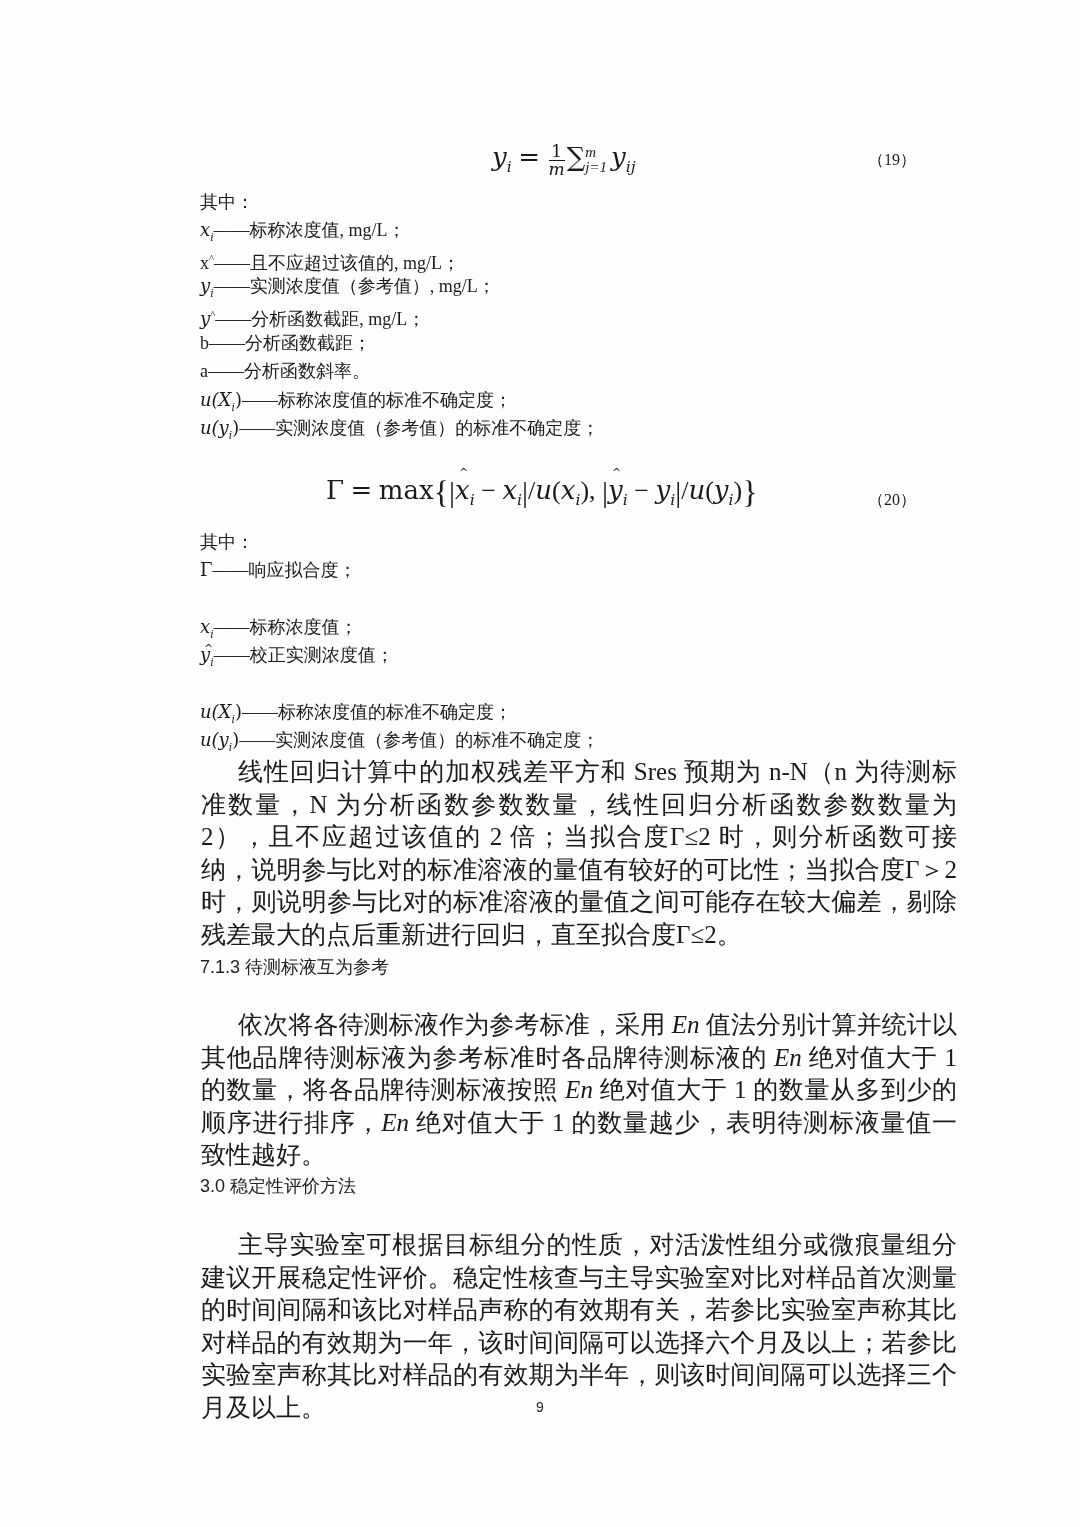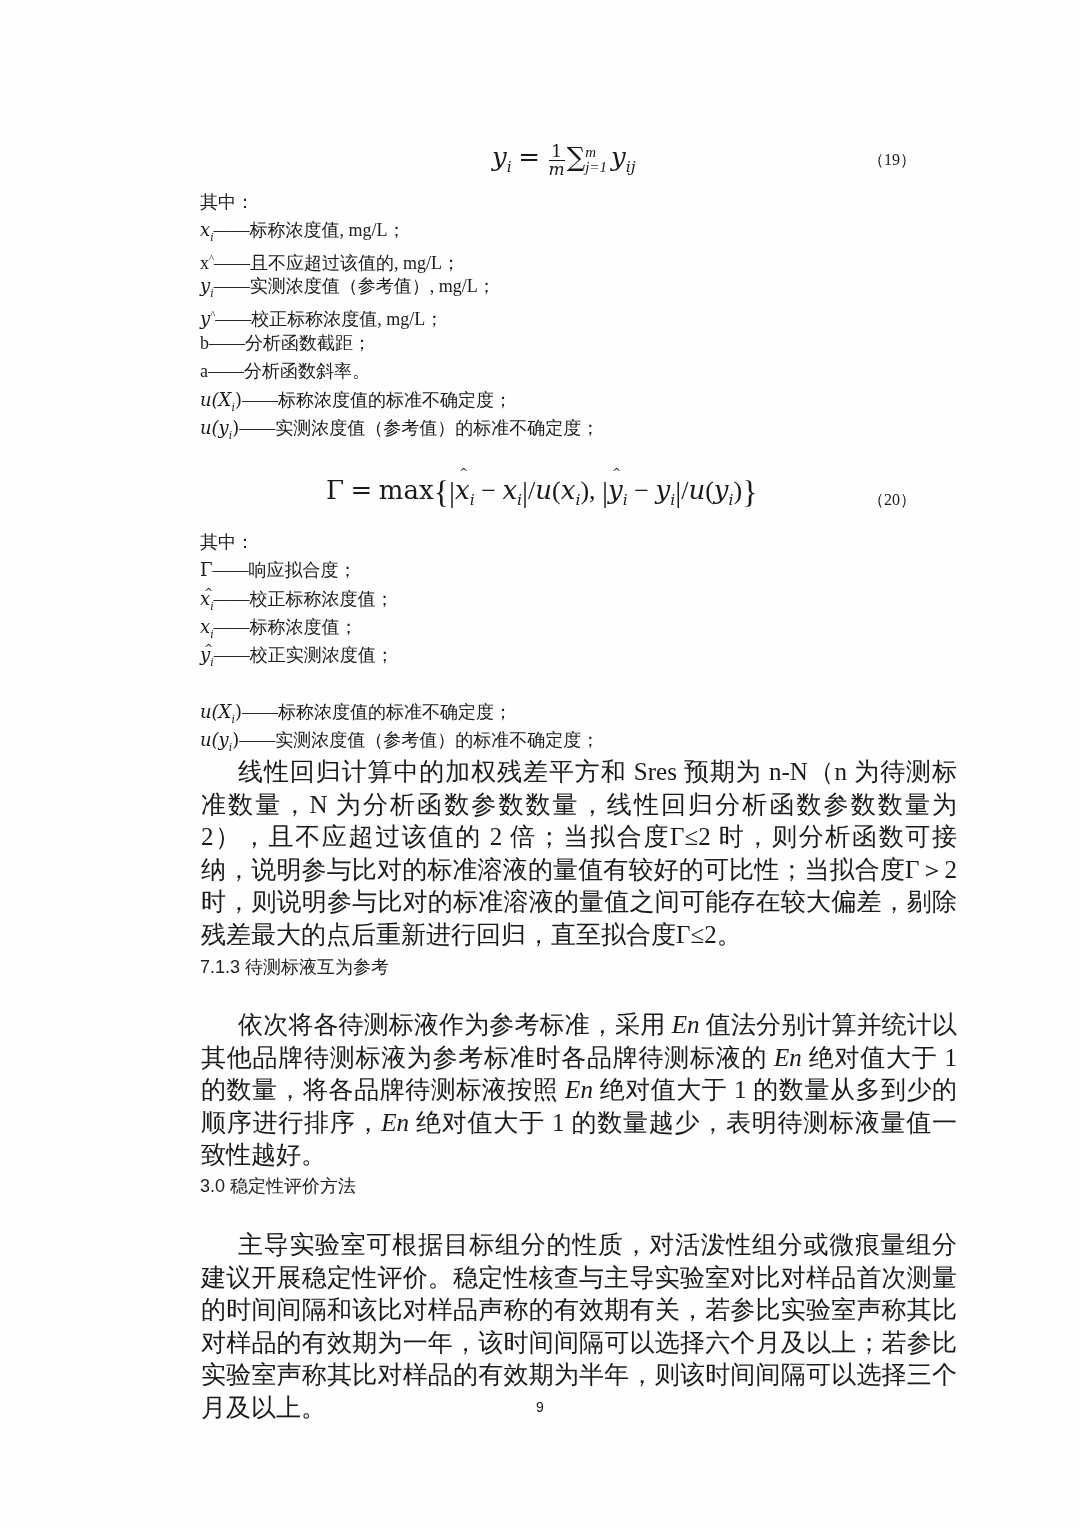--- a/index.html
+++ b/index.html
@@ -114,21 +114,21 @@
   <div class="line def" style="top:216px;">
     <span class="math">x</span><sub class="math">i</sub><span>——标称浓度值, mg/L；</span>
   </div>
   <div class="line def" style="top:244px;">
     <span>x</span><sup>^</sup><span>——且不应超过该值的, mg/L；</span>
   </div>
   <div class="line def" style="top:272px;">
     <span class="math">y</span><sub class="math">i</sub><span>——实测浓度值（参考值）, mg/L；</span>
   </div>
   <div class="line def" style="top:300px;">
-    <span class="math">y</span><sup>^</sup><span>——校正标称浓度值, mg/L；</span>
+    <span class="math">y</span><sup>^</sup><span>——分析函数截距, mg/L；</span>
   </div>
   <div class="line def" style="top:329px;">
     <span>b</span><span>——分析函数截距；</span>
   </div>
   <div class="line def" style="top:357px;">
     <span>a</span><span>——分析函数斜率。</span>
   </div>
   <div class="line def" style="top:386px;">
     <span class="math">u(X</span><sub class="math">i</sub><span class="math-up">)</span><span>——标称浓度值的标准不确定度；</span>
   </div>
@@ -139,23 +139,20 @@
   <div class="eq" style="left:326px; top:474px;">
     <span class="math-up">Γ</span>
     <span class="math-up">=</span>
     <span class="math-up">max</span><span class="brace">{</span><span class="abs">|</span><span class="math hat">x</span><sub class="math">i</sub> − <span class="math">x</span><sub class="math">i</sub><span class="abs">|</span>/<span class="math">u</span>(<span class="math">x</span><sub class="math">i</sub>), <span class="abs">|</span><span class="math hat">y</span><sub class="math">i</sub> − <span class="math">y</span><sub class="math">i</sub><span class="abs">|</span>/<span class="math">u</span>(<span class="math">y</span><sub class="math">i</sub>)<span class="brace">}</span>
   </div>
   <div class="eq-num" style="top:490px;">（20）</div>
 
   <div class="line def" style="top:528px;">其中：</div>
   <div class="line def" style="top:556px;">
     <span class="math-up">Γ</span><span>——响应拟合度；</span>
-  </div>
-  <div class="line def" style="top:585px;">
-    <span class="math hat">x</span><sub class="math">i</sub><span>——校正标称浓度值；</span>
   </div>
   <div class="line def" style="top:613px;">
     <span class="math">x</span><sub class="math">i</sub><span>——标称浓度值；</span>
   </div>
   <div class="line def" style="top:641px;">
     <span class="math hat">y</span><sub class="math">i</sub><span>——校正实测浓度值；</span>
   </div>
   <div class="line def" style="top:698px;">
     <span class="math">u(X</span><sub class="math">i</sub><span class="math-up">)</span><span>——标称浓度值的标准不确定度；</span>
   </div>

